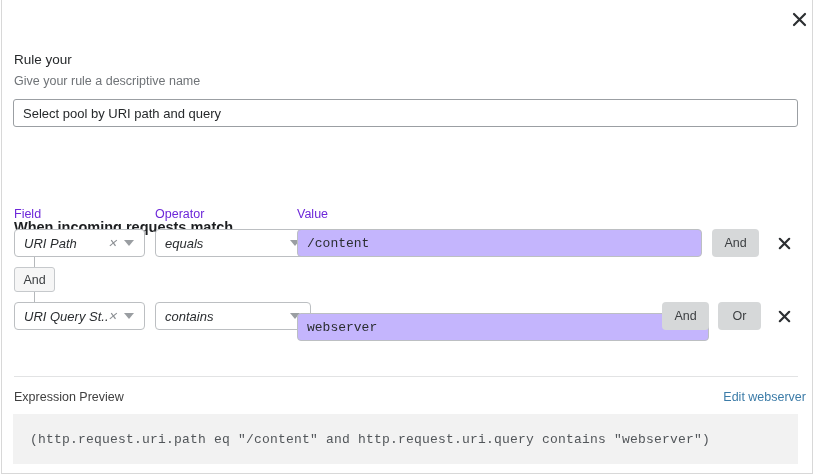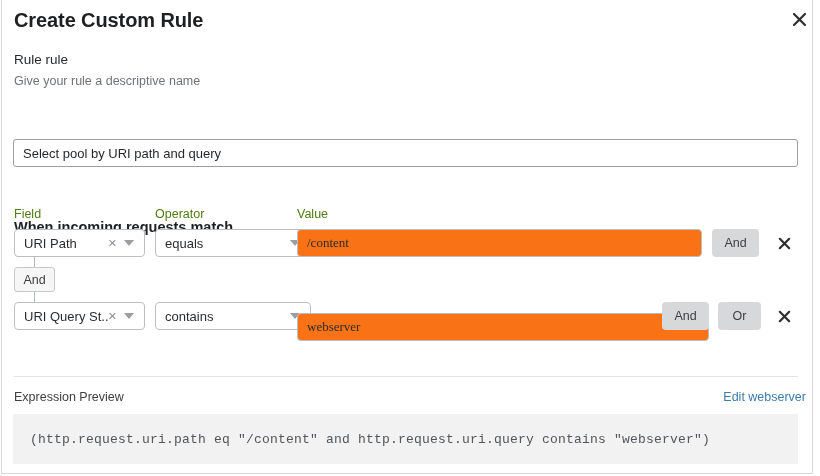--- a/index.html
+++ b/index.html
@@ -81,40 +81,39 @@
     height: 28px;
     box-sizing: border-box;
     border: 1px solid #9b9fa3;
     border-radius: 3px;
     background: #fff;
     font-family: "Liberation Sans", sans-serif;
     font-size: 13px;
     color: #26292b;
     padding: 4px 9px;
     outline: none;
-    margin-top: 40px;
   }
 
   
   .match-heading {
     position: absolute;
     left: 14px;
     top: 173px;
     font-size: 14.5px;
     font-weight: bold;
     color: #1d1f21;
     margin-top: 46px;
   }
 
   
   .col-head {
     position: absolute;
     top: 207px;
     font-size: 12.5px;
-    color: #4d7c0f;
+    color: #6d28d9;
   }
   .col-head.field { left: 14px; }
   .col-head.operator { left: 155px; }
   .col-head.value { left: 297px; }
 
   
   .cond-row {
     position: absolute;
     left: 0;
     height: 28px;
@@ -129,20 +128,21 @@
     box-sizing: border-box;
     border: 1px solid #bcbfc2;
     border-radius: 4px;
     background: #fff;
     display: flex;
     align-items: center;
     font-size: 13px;
     color: #2a2d30;
     cursor: pointer;
     user-select: none;
+    font-style: italic;
   }
   .select-field {
     left: 14px;
     width: 131px;
     padding-left: 9px;
     padding-right: 4px;
   }
   .select-operator {
     left: 155px;
     width: 156px;
@@ -173,22 +173,22 @@
     border-top: 6px solid #9a9ea2;
   }
 
   .value-input {
     position: absolute;
     top: 0;
     height: 28px;
     box-sizing: border-box;
     border: 1px solid #bcbfc2;
     border-radius: 4px;
-    background: #f97316;
-    font-family: Liberation Serif, serif;
+    background: #c4b5fd;
+    font-family: Liberation Mono, monospace;
     font-size: 13px;
     color: #2a2d30;
     padding: 0 9px;
     outline: none;
   }
   .value-1 { left: 297px; width: 405px; }
   .value-2 { left: 297px; width: 412px; margin-top: 11px; }
 
   .logic-btn {
     position: absolute;
@@ -308,30 +308,29 @@
     white-space: pre;
     letter-spacing: 0.2px;
   }
 </style>
 </head>
 <body>
 
 <div class="page">
   <div class="frame"></div>
 
-  <div class="modal-title">Create Custom Rule</div>
   <button class="close-btn">
     <span>
       <svg width="15" height="15" viewBox="0 0 15 15" aria-hidden="true">
         <path d="M2 2 L13 13 M13 2 L2 13" stroke="#2c2f32" stroke-width="2.2" stroke-linecap="round"></path>
       </svg>
     </span>
   </button>
 
-  <div class="section-label label-rule-name">Rule rule</div>
+  <div class="section-label label-rule-name">Rule your</div>
   <div class="helper-text">Give your rule a descriptive name</div>
   <input class="rule-name-input" type="text" value="Select pool by URI path and query" placeholder="Select pool by URI path and query" style="">
 
   <div class="match-heading">When incoming requests match...</div>
 
   <div class="col-head field">Field</div>
   <div class="col-head operator">Operator</div>
   <div class="col-head value">Value</div>
 
   <div class="cond-row row-1">

